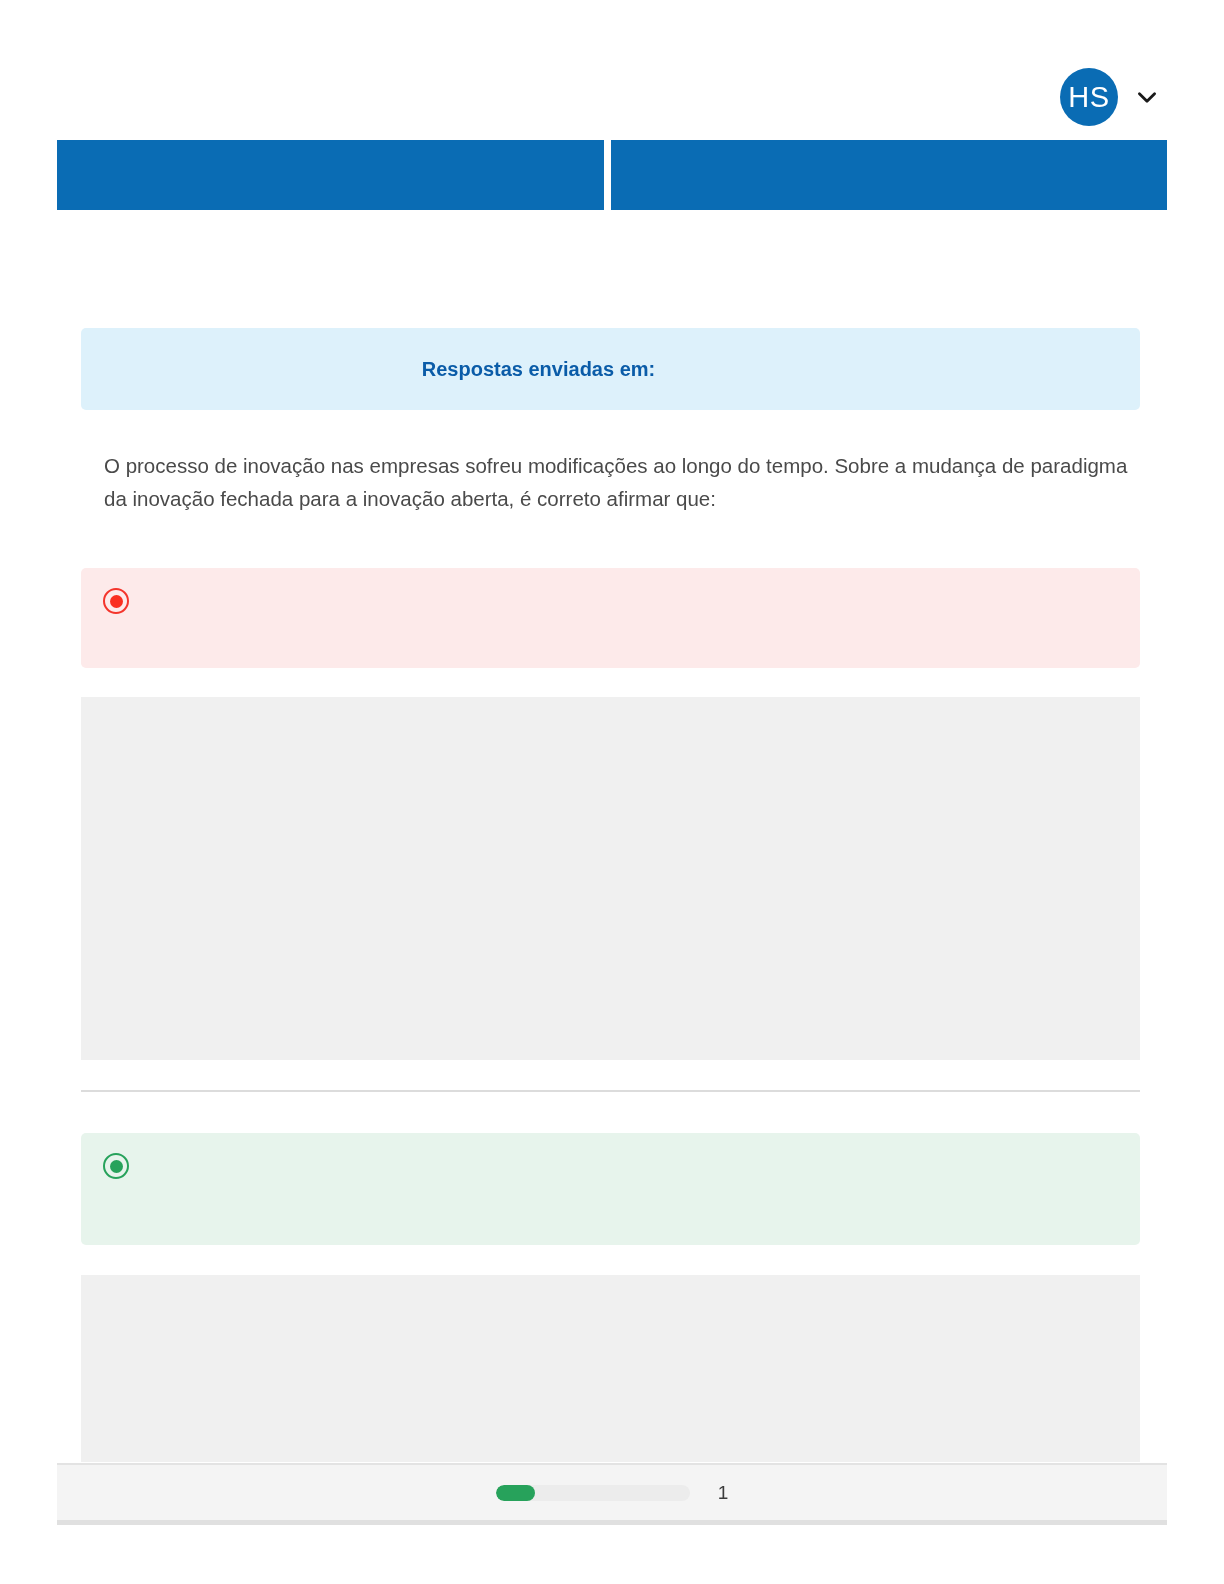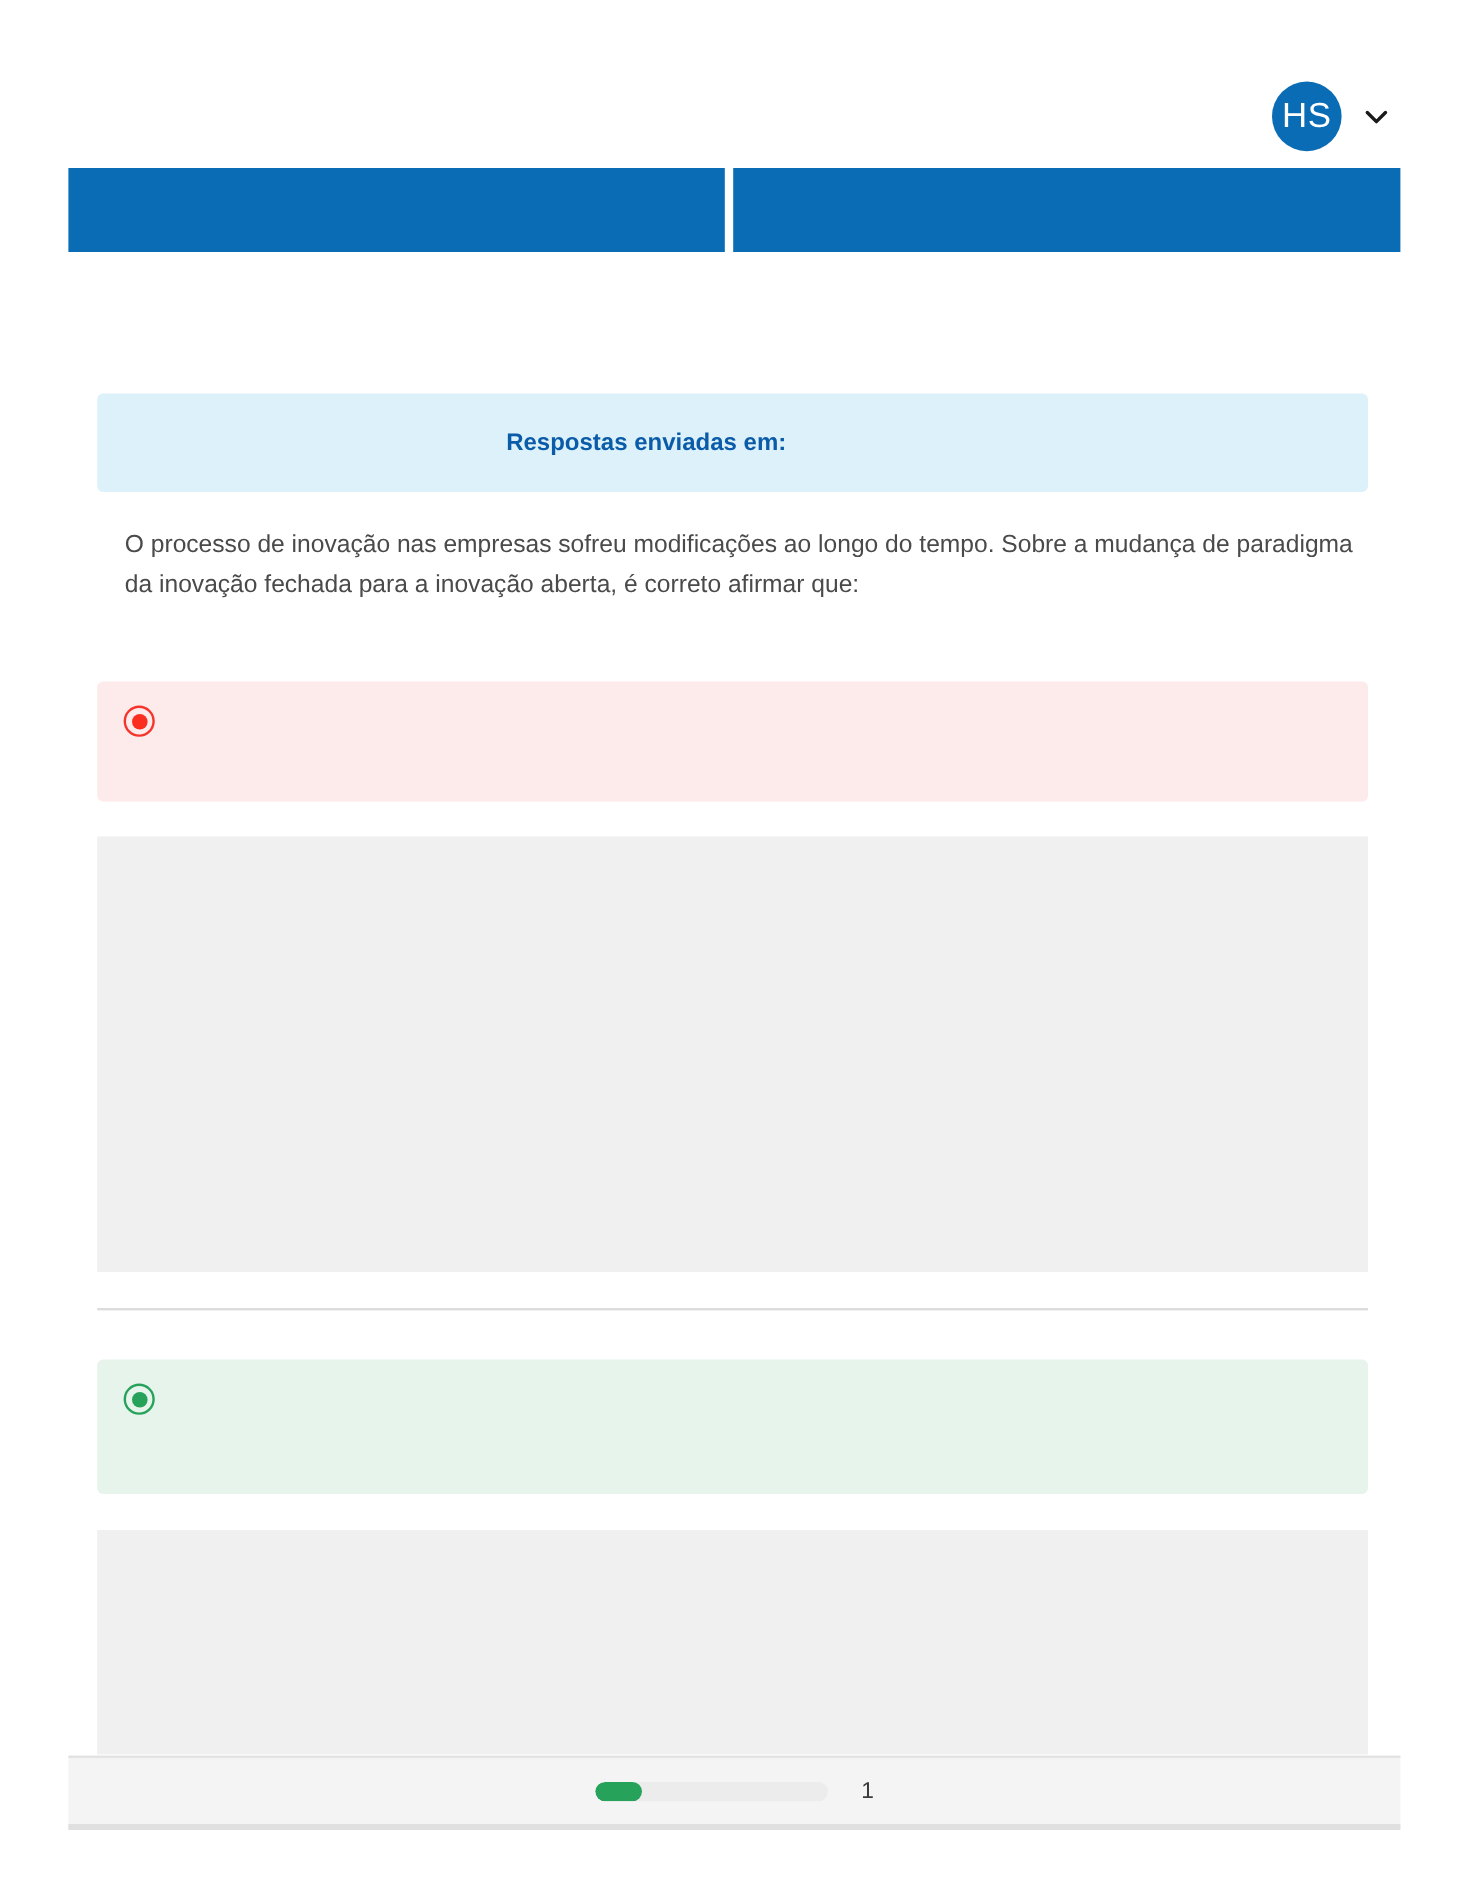--- a/index.html
+++ b/index.html
@@ -85,21 +85,21 @@
   .banner-value {
     color: #0a5ca8;
     font-size: 20px;
     font-weight: bold;
   }
 
   
   .question {
     position: absolute;
     left: 104px;
-    top: 437px;
+    top: 449px;
     width: 1040px;
     color: #4a4a4a;
     font-size: 20.5px;
     line-height: 33px;
   }
 
   
   .answer {
     position: absolute;
     left: 81px;

